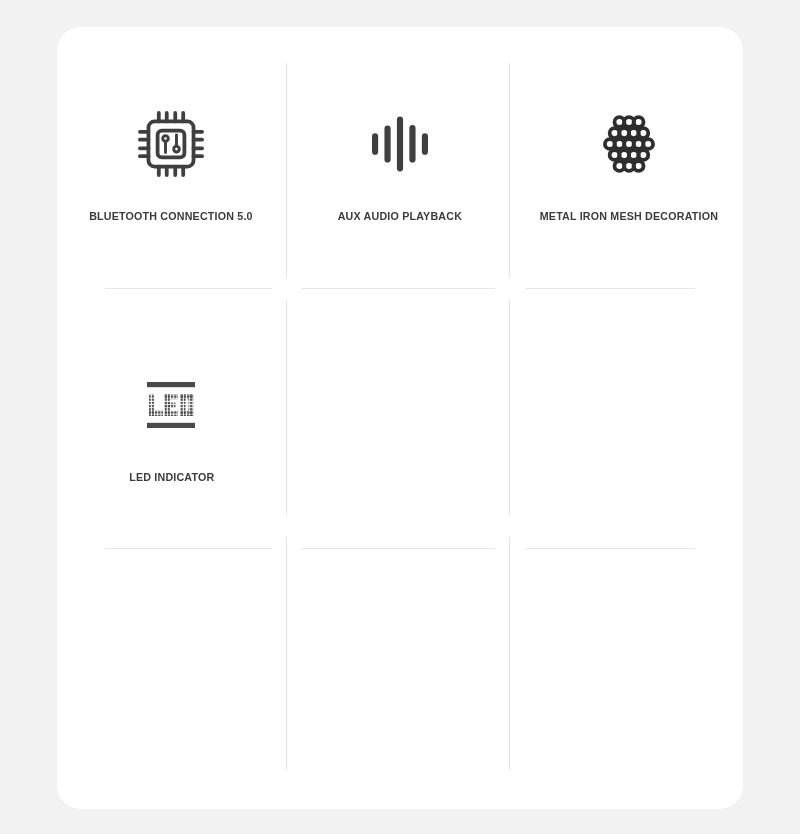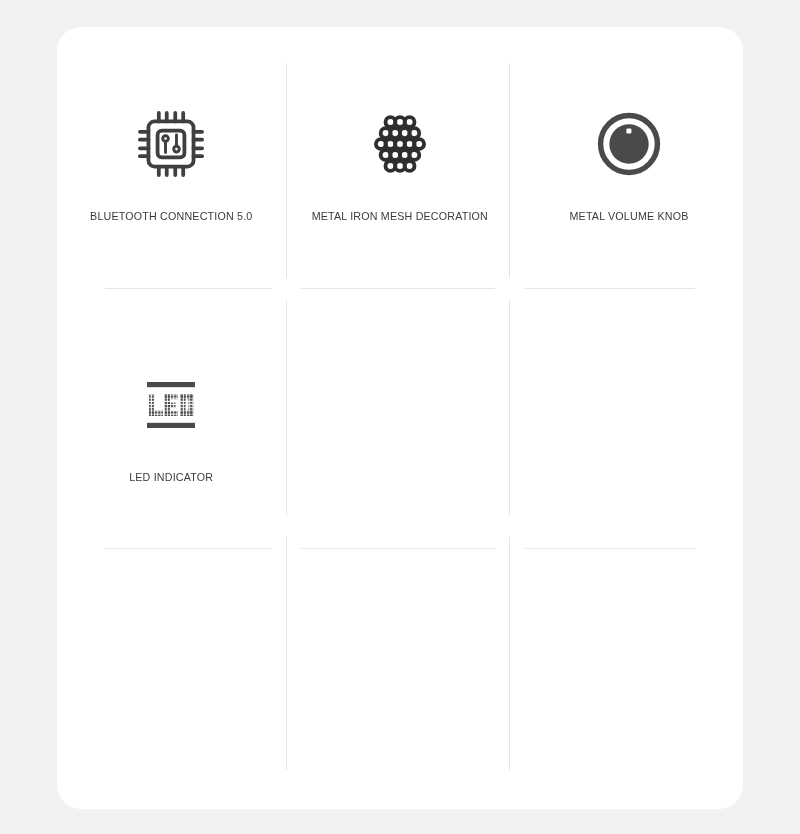--- a/index.html
+++ b/index.html
@@ -27,20 +27,21 @@
 
   .grid {
     position: absolute;
     left: 0;
     top: 0;
     width: 100%;
     height: 100%;
     display: grid;
     grid-template-columns: repeat(3, 1fr);
     grid-template-rows: repeat(3, 1fr);
+    font-weight: bold;
   }
 
   .cell {
     position: relative;
     display: flex;
     flex-direction: column;
     align-items: center;
     justify-content: flex-start;
     box-sizing: border-box;
   }
@@ -127,20 +128,32 @@
           <line x1="50.5" y1="42" x2="57.5" y2="42"></line>
           <path d="M27.5 31 L27.5 39" stroke-width="2.4"></path>
           <circle cx="27.5" cy="27.5" r="2.3" stroke-width="2.4"></circle>
           <path d="M36.5 24.5 L36.5 33" stroke-width="2.4"></path>
           <circle cx="36.5" cy="36.2" r="2.3" stroke-width="2.4"></circle>
         </svg>
       </div>
       <div class="cell-label">BLUETOOTH CONNECTION 5.0</div>
     </div>
 
+    <div class="cell">
+      <div class="icon-wrap">
+        <svg class="icon-svg" width="76" height="76" viewBox="0 0 64 64" fill="none" stroke="#3f3f3f" stroke-width="5.2" stroke-linecap="round">
+          <line x1="11" y1="25.5" x2="11" y2="38.5"></line>
+          <line x1="21.5" y1="19" x2="21.5" y2="45"></line>
+          <line x1="32" y1="11.5" x2="32" y2="52.5"></line>
+          <line x1="42.5" y1="18.5" x2="42.5" y2="45"></line>
+          <line x1="53" y1="25.5" x2="53" y2="38.5"></line>
+        </svg>
+      </div>
+      <div class="cell-label">AUX AUDIO PLAYBACK</div>
+    </div>
 
     <div class="cell">
       <div class="icon-wrap">
         <svg class="icon-svg" width="72" height="72" viewBox="0 0 64 64" fill="none" stroke="#2e2e2e" stroke-width="3.4">
 
           <circle cx="23.5" cy="12.5" r="4.4"></circle>
           <circle cx="32" cy="12.5" r="4.4"></circle>
           <circle cx="40.5" cy="12.5" r="4.4"></circle>
 
           <circle cx="19.2" cy="22.3" r="4.4"></circle>
@@ -160,30 +173,20 @@
           <circle cx="44.7" cy="41.7" r="4.4"></circle>
 
           <circle cx="23.5" cy="51.5" r="4.4"></circle>
           <circle cx="32" cy="51.5" r="4.4"></circle>
           <circle cx="40.5" cy="51.5" r="4.4"></circle>
         </svg>
       </div>
       <div class="cell-label">METAL IRON MESH DECORATION</div>
     </div>
 
-    <div class="cell">
-      <div class="icon-wrap">
-        <svg class="icon-svg" width="70" height="70" viewBox="0 0 64 64">
-          <circle cx="32" cy="32" r="26" fill="none" stroke="#4a4a4a" stroke-width="5"></circle>
-          <circle cx="32" cy="32" r="18" fill="#4a4a4a"></circle>
-          <rect x="29.6" y="17.8" width="4.6" height="4.6" rx="1" fill="#ffffff"></rect>
-        </svg>
-      </div>
-      <div class="cell-label">METAL VOLUME KNOB</div>
-    </div>
 
     <div class="cell">
       <div class="icon-wrap">
         <svg class="icon-svg" width="64" height="64" viewBox="0 0 64 64">
           <defs>
             <pattern id="dots" width="3.2" height="3.2" patternUnits="userSpaceOnUse">
               <rect x="0" y="0" width="2.2" height="2.2" fill="#4a4a4a"></rect>
             </pattern>
           </defs>
           <rect x="8" y="9" width="48" height="5.2" fill="#4a4a4a"></rect>

